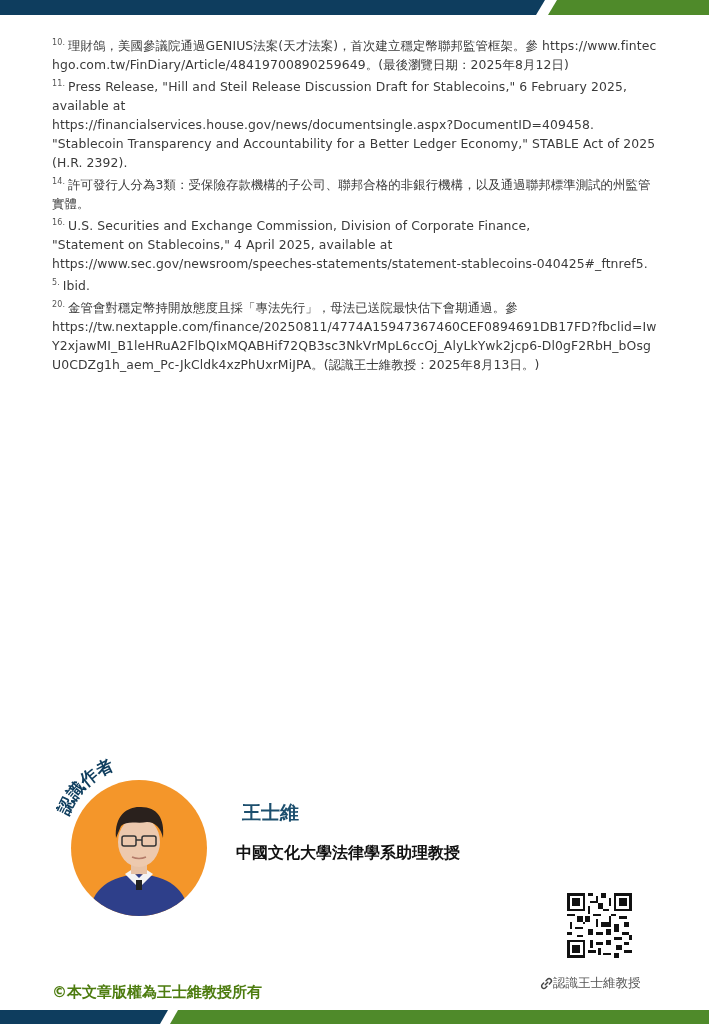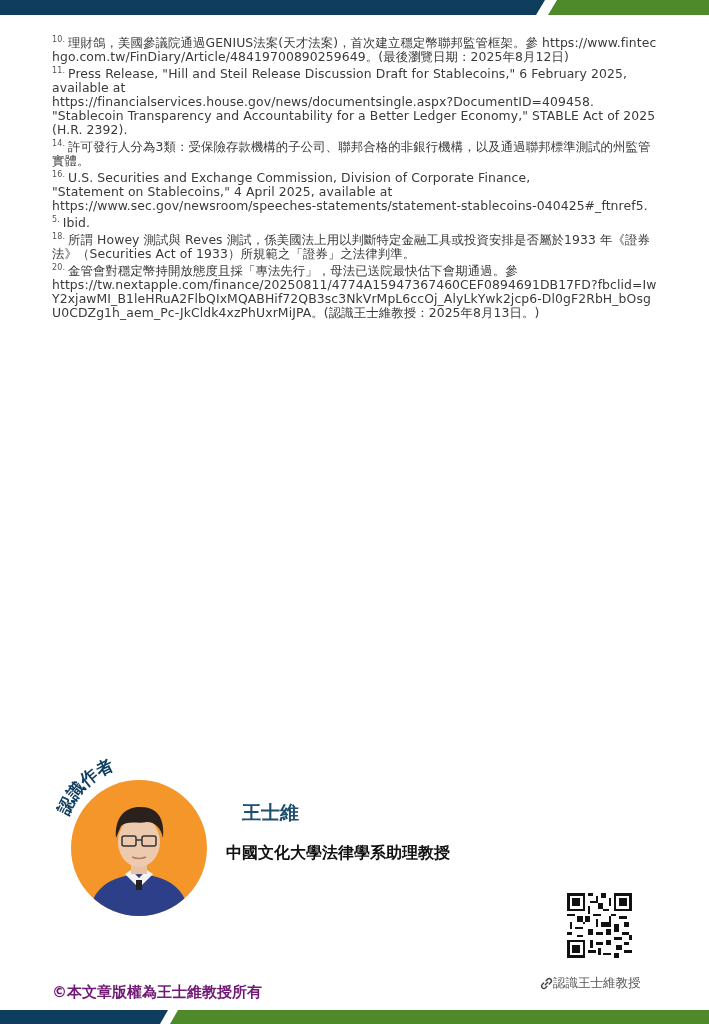--- a/index.html
+++ b/index.html
@@ -6,46 +6,46 @@
   body {
     width: 709px; height: 1024px; position: relative; overflow: hidden;
     background: #ffffff;
     font-family: "DejaVu Sans", "Liberation Sans", sans-serif;
     color: #3a3a3a;
   }
   .topbar { position: absolute; left: 0; top: 0; width: 709px; height: 15px; }
   .botbar { position: absolute; left: 0; top: 1010px; width: 709px; height: 14px; }
   .notes {
     position: absolute; left: 52px; top: 33px; width: 605px;
-    font-size: 12.4px; line-height: 14px; letter-spacing: 0.1px;
+    font-size: 12.4px; line-height: 19px; letter-spacing: 0.1px;
   }
   .note { margin: 0; }
   .note sup { font-size: 8px; vertical-align: 5px; margin-right: 3px; color: #555; }
   .note.justify { text-align: justify; text-align-last: left; }
   .url { word-break: break-all; }
   .author-photo {
     position: absolute; left: 71px; top: 780px; width: 136px; height: 136px;
     border-radius: 50%; background: #f4962a; overflow: hidden;
   }
   .badge-text {
     position: absolute; left: 56px; top: 758px; width: 110px; height: 60px;
   }
   .author-name {
     position: absolute; left: 242px; top: 800px; font-size: 19px; font-weight: bold; color: #1d4f6e;
   }
   .author-title {
-    position: absolute; left: 226px; top: 843px; font-size: 16px; font-weight: bold; color: #111;
+    position: absolute; left: 236px; top: 843px; font-size: 16px; font-weight: bold; color: #111;
   }
   .qr { position: absolute; left: 567px; top: 893px; width: 65px; height: 65px; }
   .qr-link {
     position: absolute; left: 540px; top: 975px; font-size: 12.5px; color: #555;
     display: flex; align-items: center; text-decoration: none;
   }
   .copyright {
-    position: absolute; left: 52px; top: 983px; font-size: 15px; font-weight: bold; color: #701a75;
+    position: absolute; left: 52px; top: 983px; font-size: 15px; font-weight: bold; color: #4d7c0f;
   }
 </style>
 </head>
 <body>
 
 <svg class="topbar" viewBox="0 0 709 15" preserveAspectRatio="none">
   <polygon points="0,0 545,0 536,15 0,15" fill="#0e3d5e"></polygon>
   <polygon points="557,0 709,0 709,15 548,15" fill="#4f8a2a"></polygon>
 </svg>
 
@@ -61,23 +61,20 @@
   <p class="note">
     <sup>14.</sup><span>許可發行人分為3類：受保險存款機構的子公司、聯邦合格的非銀行機構，以及通過聯邦標準測試的州監管實體。</span>
   </p>
   <p class="note justify">
     <sup>16.</sup><span>U.S. Securities and Exchange Commission, Division of Corporate Finance,</span><br>
     <span>"Statement on Stablecoins," 4 April 2025, available at</span><br>
     <span class="url">https://www.sec.gov/newsroom/speeches-statements/statement-stablecoins-040425#_ftnref5.</span>
   </p>
   <p class="note">
     <sup>5.</sup><span>Ibid.</span>
-  </p>
-  <p class="note">
-    <sup>18.</sup><span>所謂 Howey 測試與 Reves 測試，係美國法上用以判斷特定金融工具或投資安排是否屬於1933 年《證券法》（Securities Act of 1933）所規範之「證券」之法律判準。</span>
   </p>
   <p class="note">
     <sup>20.</sup><span>金管會對穩定幣持開放態度且採「專法先行」，母法已送院最快估下會期通過。參</span><br>
     <span class="url">https://tw.nextapple.com/finance/20250811/4774A15947367460CEF0894691DB17FD?fbclid=IwY2xjawMI_B1leHRuA2FlbQIxMQABHif72QB3sc3NkVrMpL6ccOj_AlyLkYwk2jcp6-Dl0gF2RbH_bOsgU0CDZg1h_aem_Pc-JkCldk4xzPhUxrMiJPA</span><span>。(認識王士維教授：2025年8月13日。)</span>
   </p>
 </div>
 
 <svg class="badge-text" viewBox="0 0 110 60">
   <defs>
     <path id="arcpath" d="M 12,58 A 78,78 0 0 1 100,8"></path>

